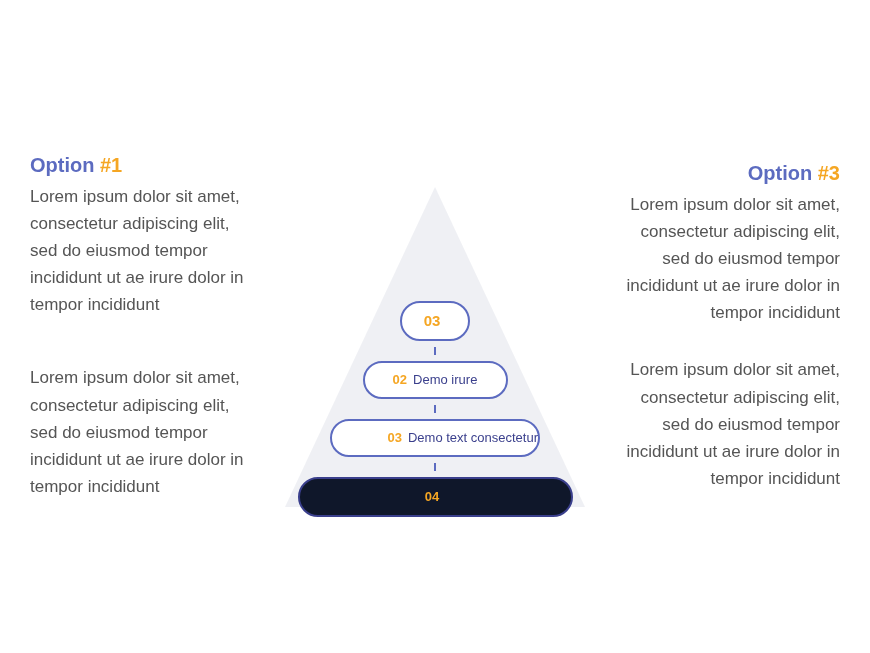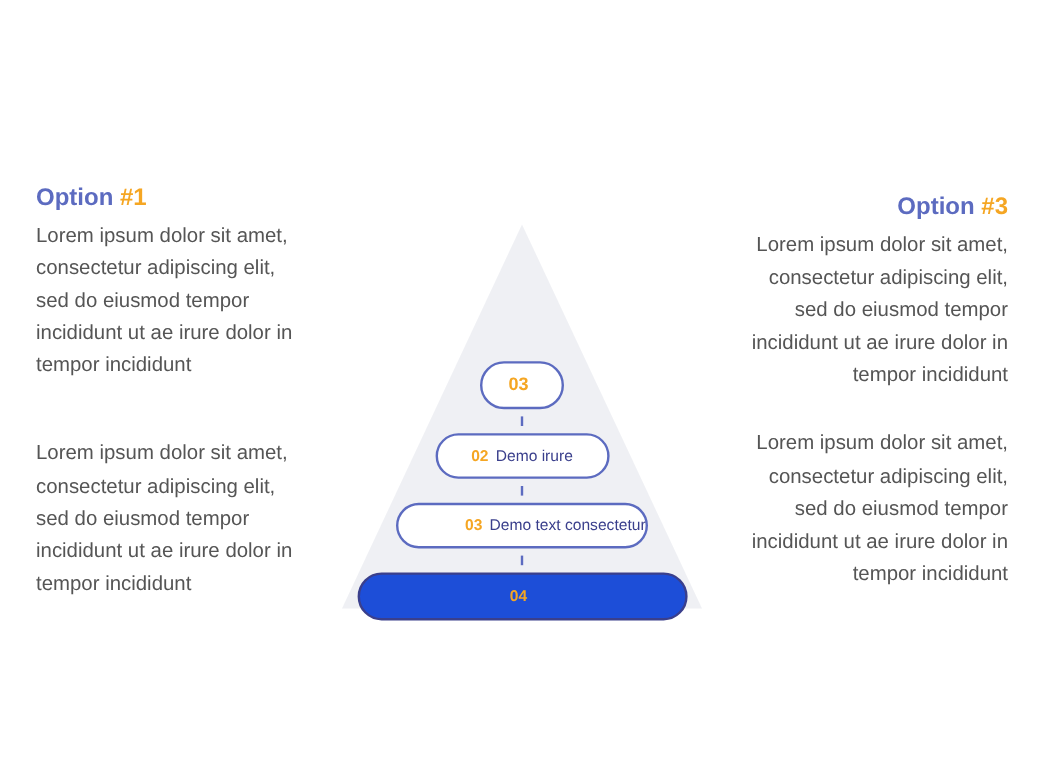--- a/index.html
+++ b/index.html
@@ -127,21 +127,21 @@
       height: 38px;
     }
     .level-3 {
       width: 210px;
       height: 38px;
       justify-content: flex-end;
     }
     .level-4 {
       width: 275px;
       height: 40px;
-      background: #1d4ed8;
+      background: #0f172a;
       color: #fff;
       border-color: #3a3f8c;
     }
     .level-4 .level-num {
       color: #f5a623;
     }
 
     
     .connector {
       width: 2px;

